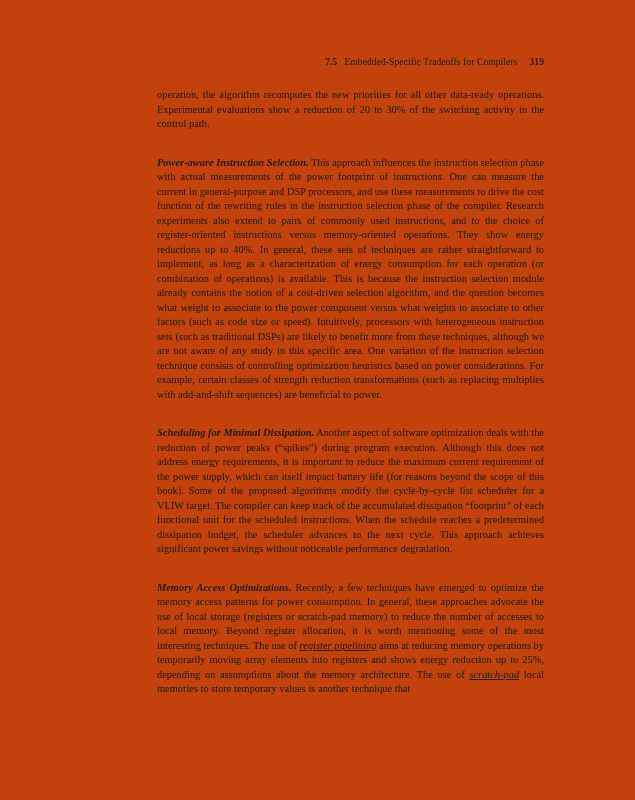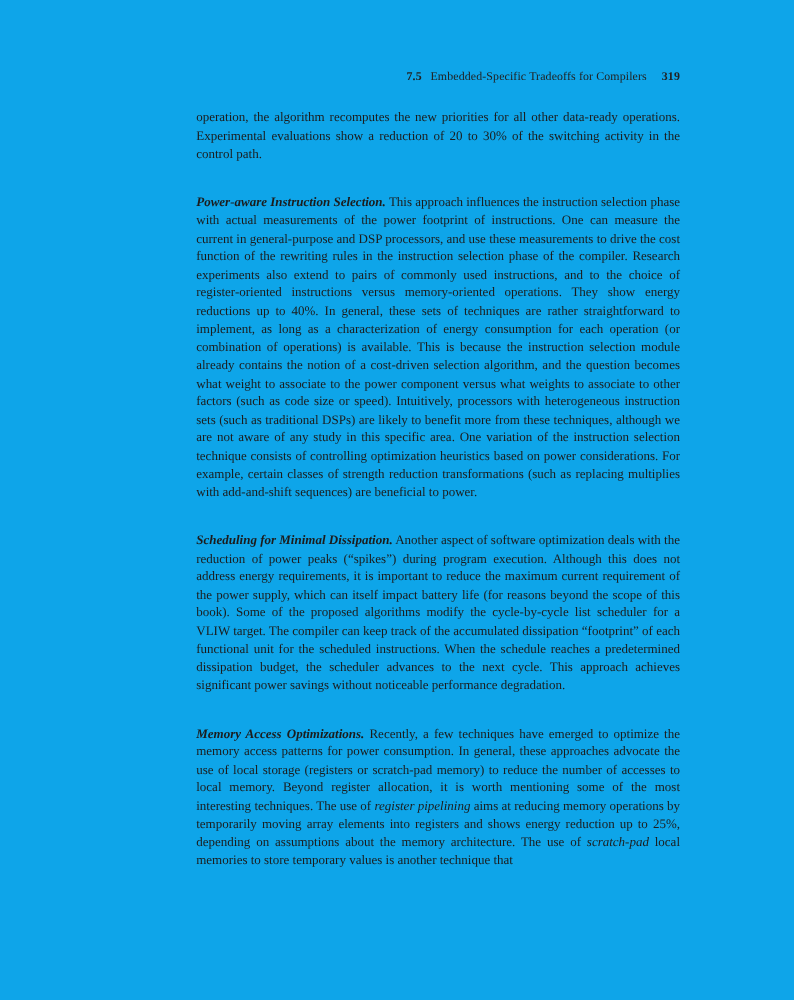--- a/index.html
+++ b/index.html
@@ -4,21 +4,21 @@
 <style>
   html, body {
     margin: 0;
     padding: 0;
     background: #ffffff;
   }
   .page {
     position: relative;
     width: 635px;
     height: 800px;
-    background: #0ea5e9;
+    background: #c2410c;
     font-family: "Liberation Serif", serif;
     color: #1c1c1c;
     overflow: hidden;
   }
   .running-header {
     position: absolute;
     top: 57px;
     left: 157px;
     width: 387px;
     text-align: right;
@@ -49,20 +49,21 @@
   }
   .para:last-child {
     margin-bottom: 0;
   }
   .lead {
     font-weight: bold;
     font-style: italic;
   }
   .em {
     font-style: italic;
+    text-decoration: underline;
   }
   .footer-watermark {
     position: absolute;
     left: 157px;
     top: 757px;
     font-family: "DejaVu Sans", sans-serif;
     font-weight: bold;
     font-variant: small-caps;
     letter-spacing: 0.4px;
     font-size: 11px;

